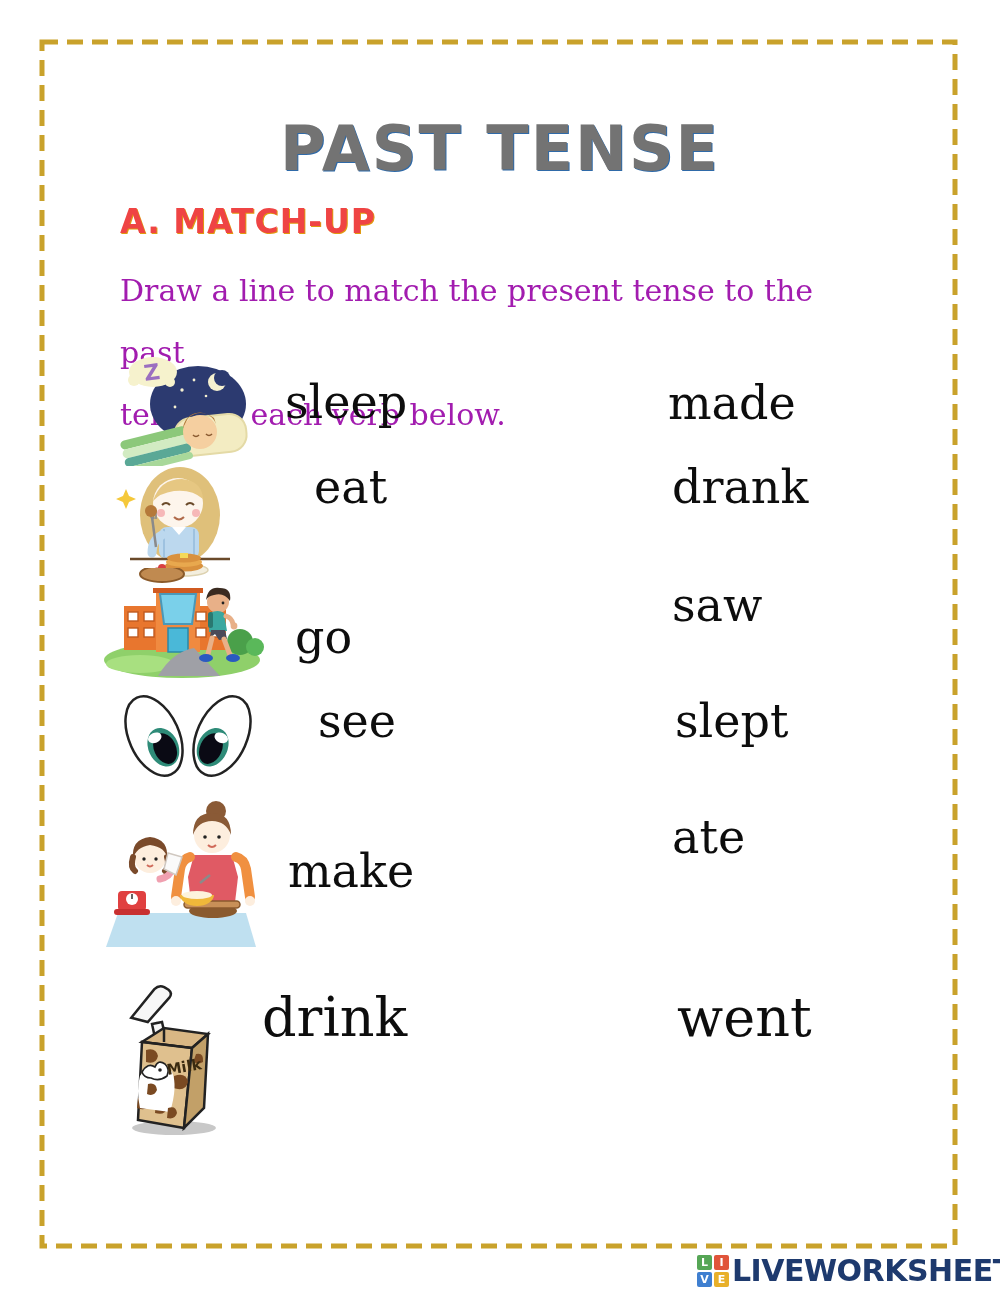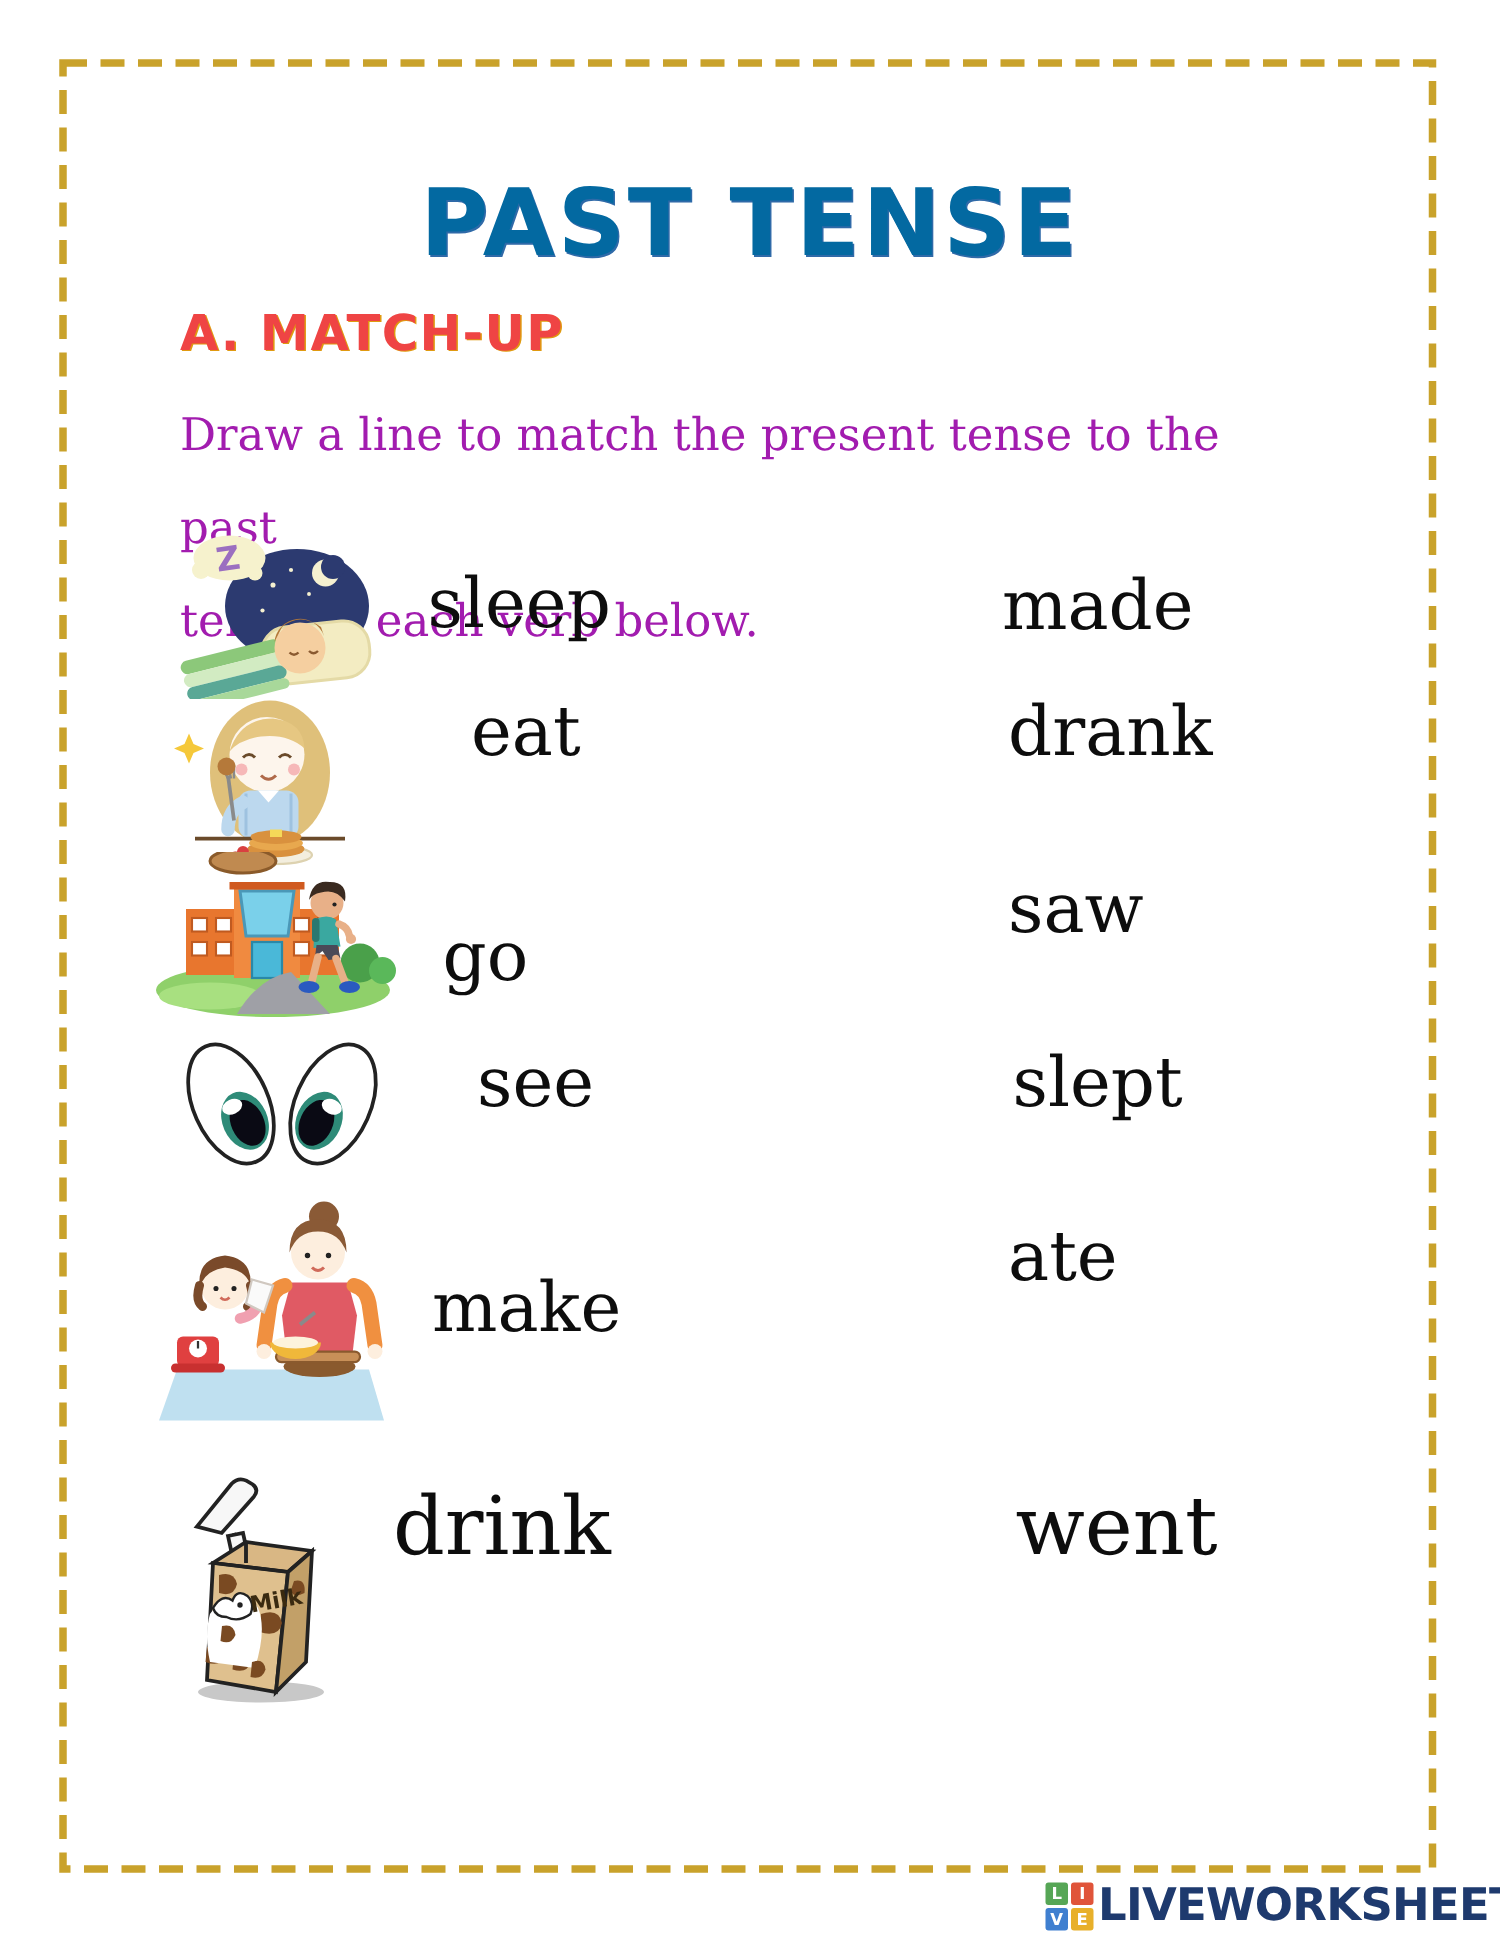--- a/index.html
+++ b/index.html
@@ -4,21 +4,21 @@
 <style>
   html,body{margin:0;padding:0;background:#ffffff;}
   .page{
     position:relative;width:1000px;height:1291px;background:#ffffff;overflow:hidden;
     font-family:"DejaVu Serif", serif;
   }
   .abs{position:absolute;}
   .title{
     left:0;right:0;top:112px;text-align:center;
     font-family:"DejaVu Sans", sans-serif;font-weight:800;
-    font-size:62px;letter-spacing:2px;color:#0369a1;
+    font-size:62px;letter-spacing:2px;color:#737373;
     text-shadow:1px 1px 0 #2f6aa8;
   }
   .section-heading{
     left:120px;top:202px;
     font-family:"DejaVu Sans", sans-serif;font-weight:800;
     font-size:33px;letter-spacing:1px;color:#ef4444;
     text-shadow:1px 1px 0 #e09a10;
   }
   .instructions{
     left:120px;top:260px;width:760px;

